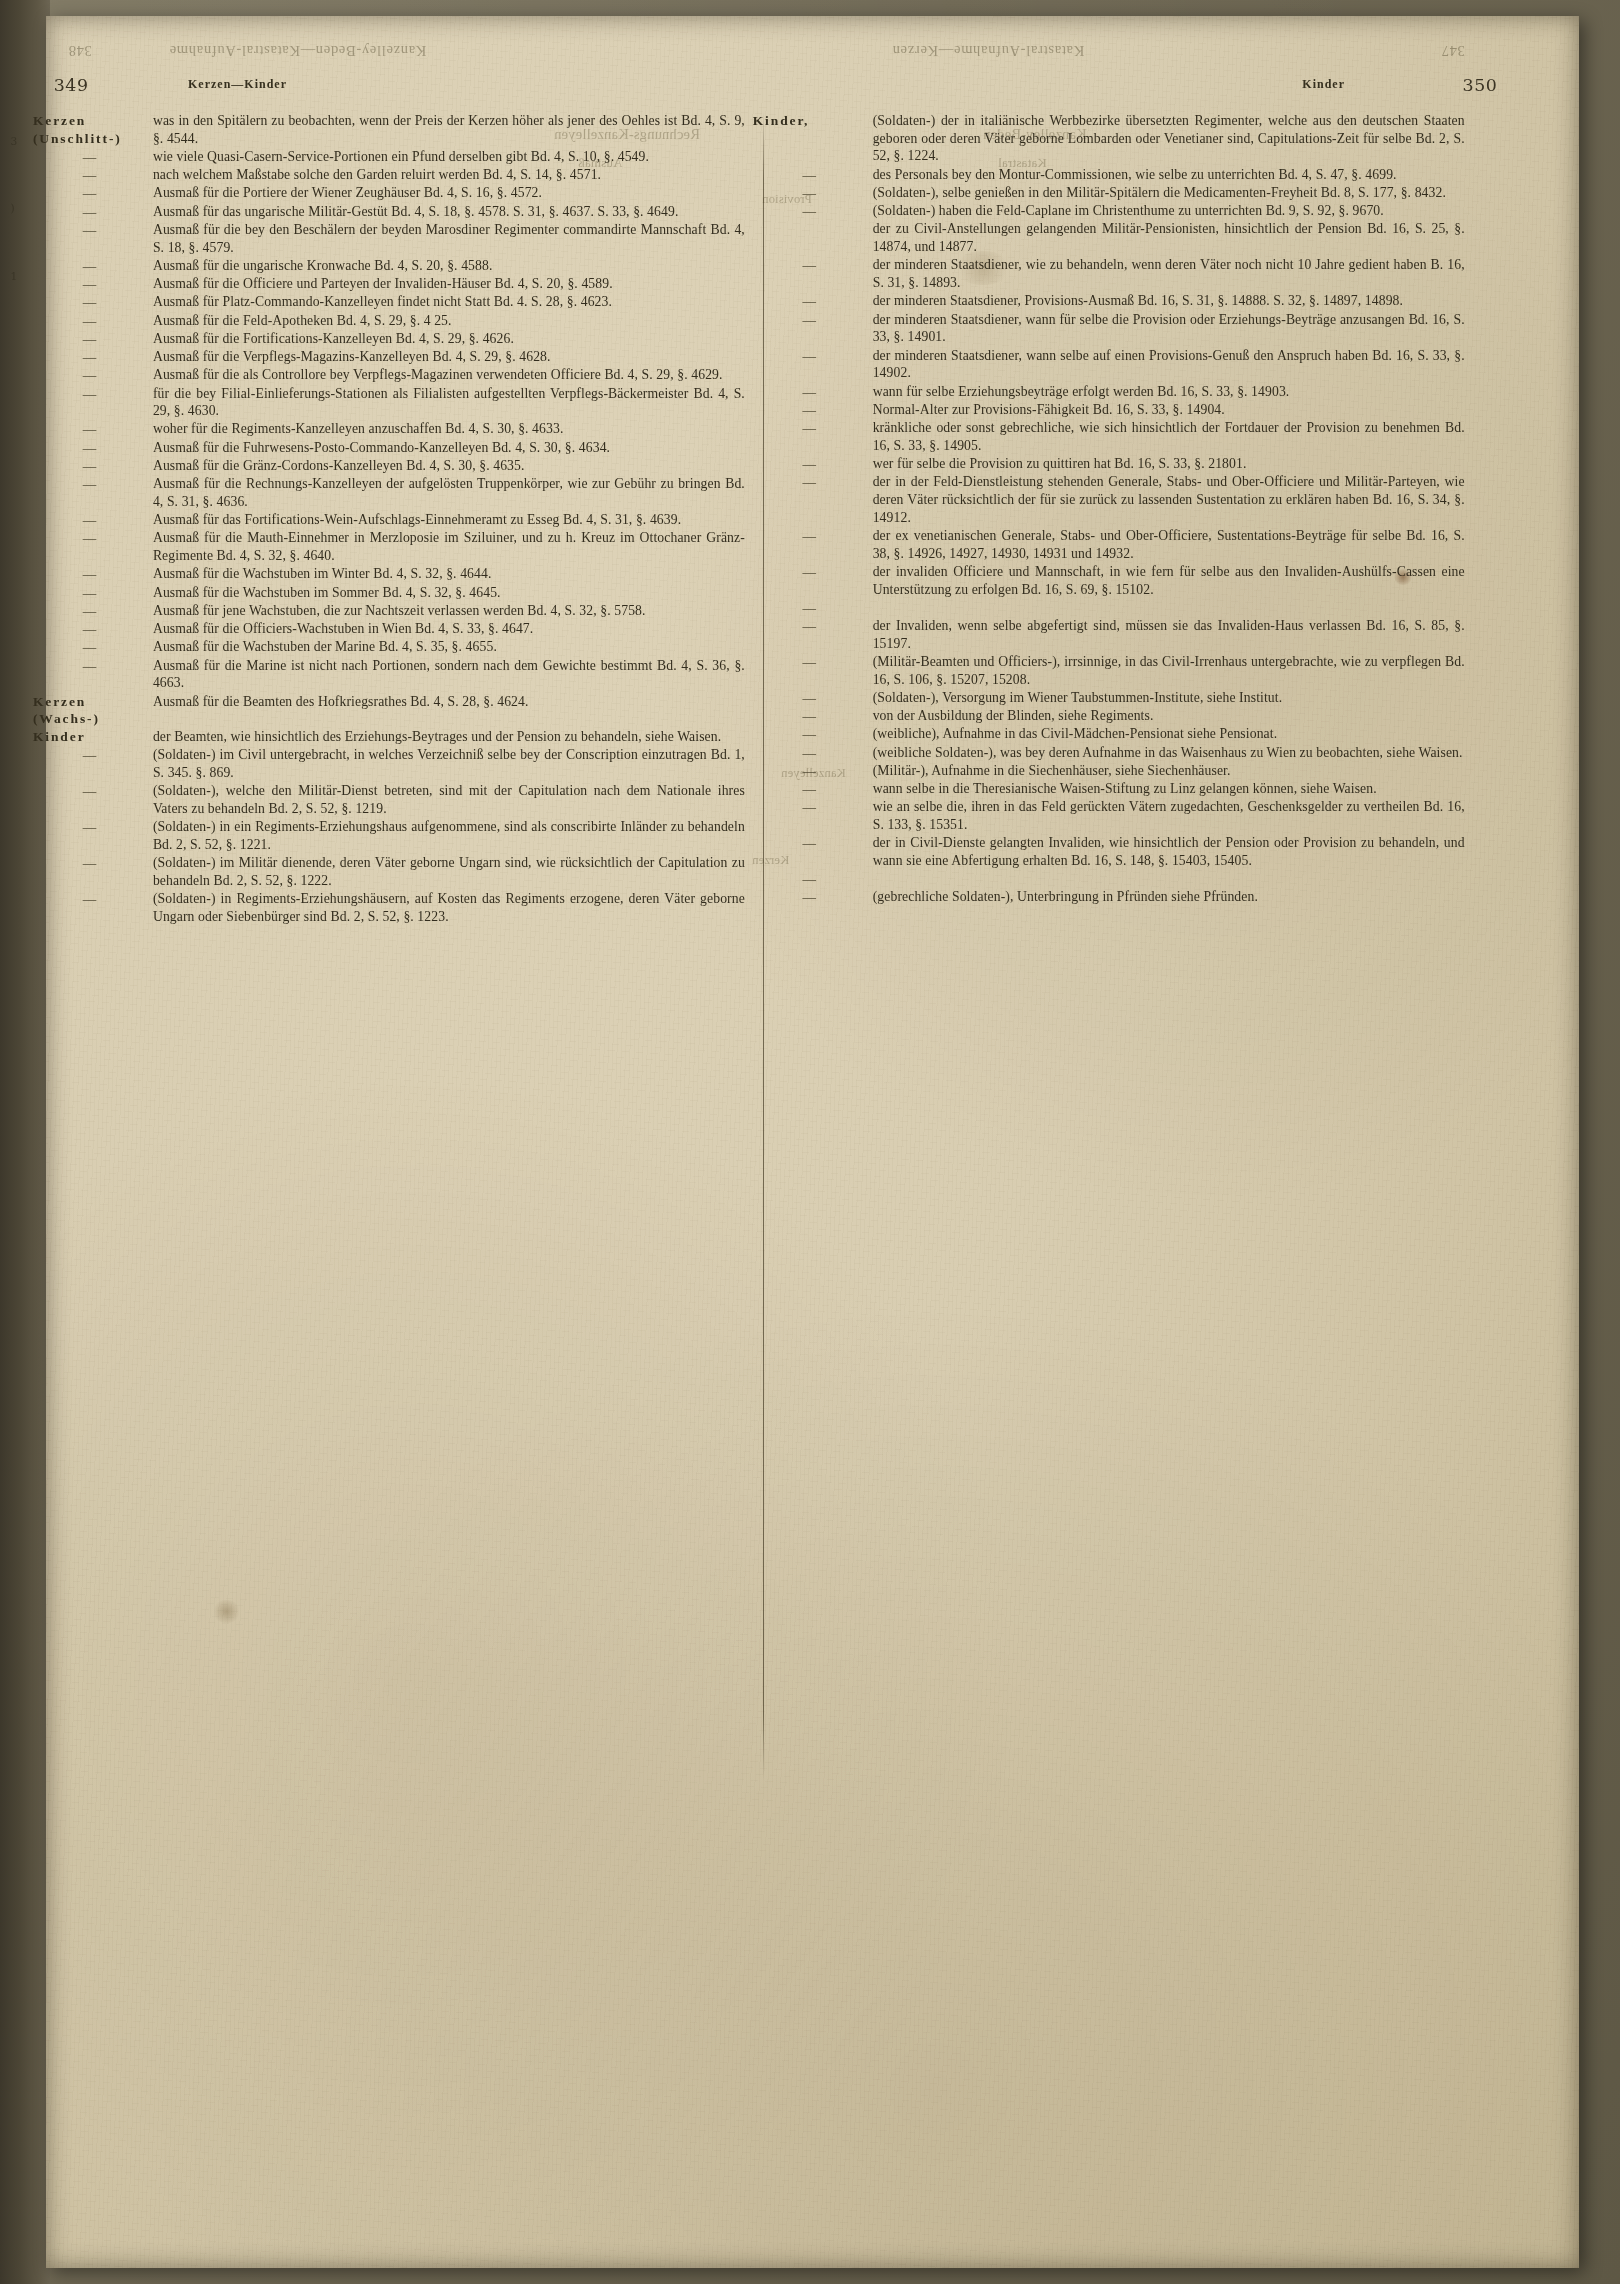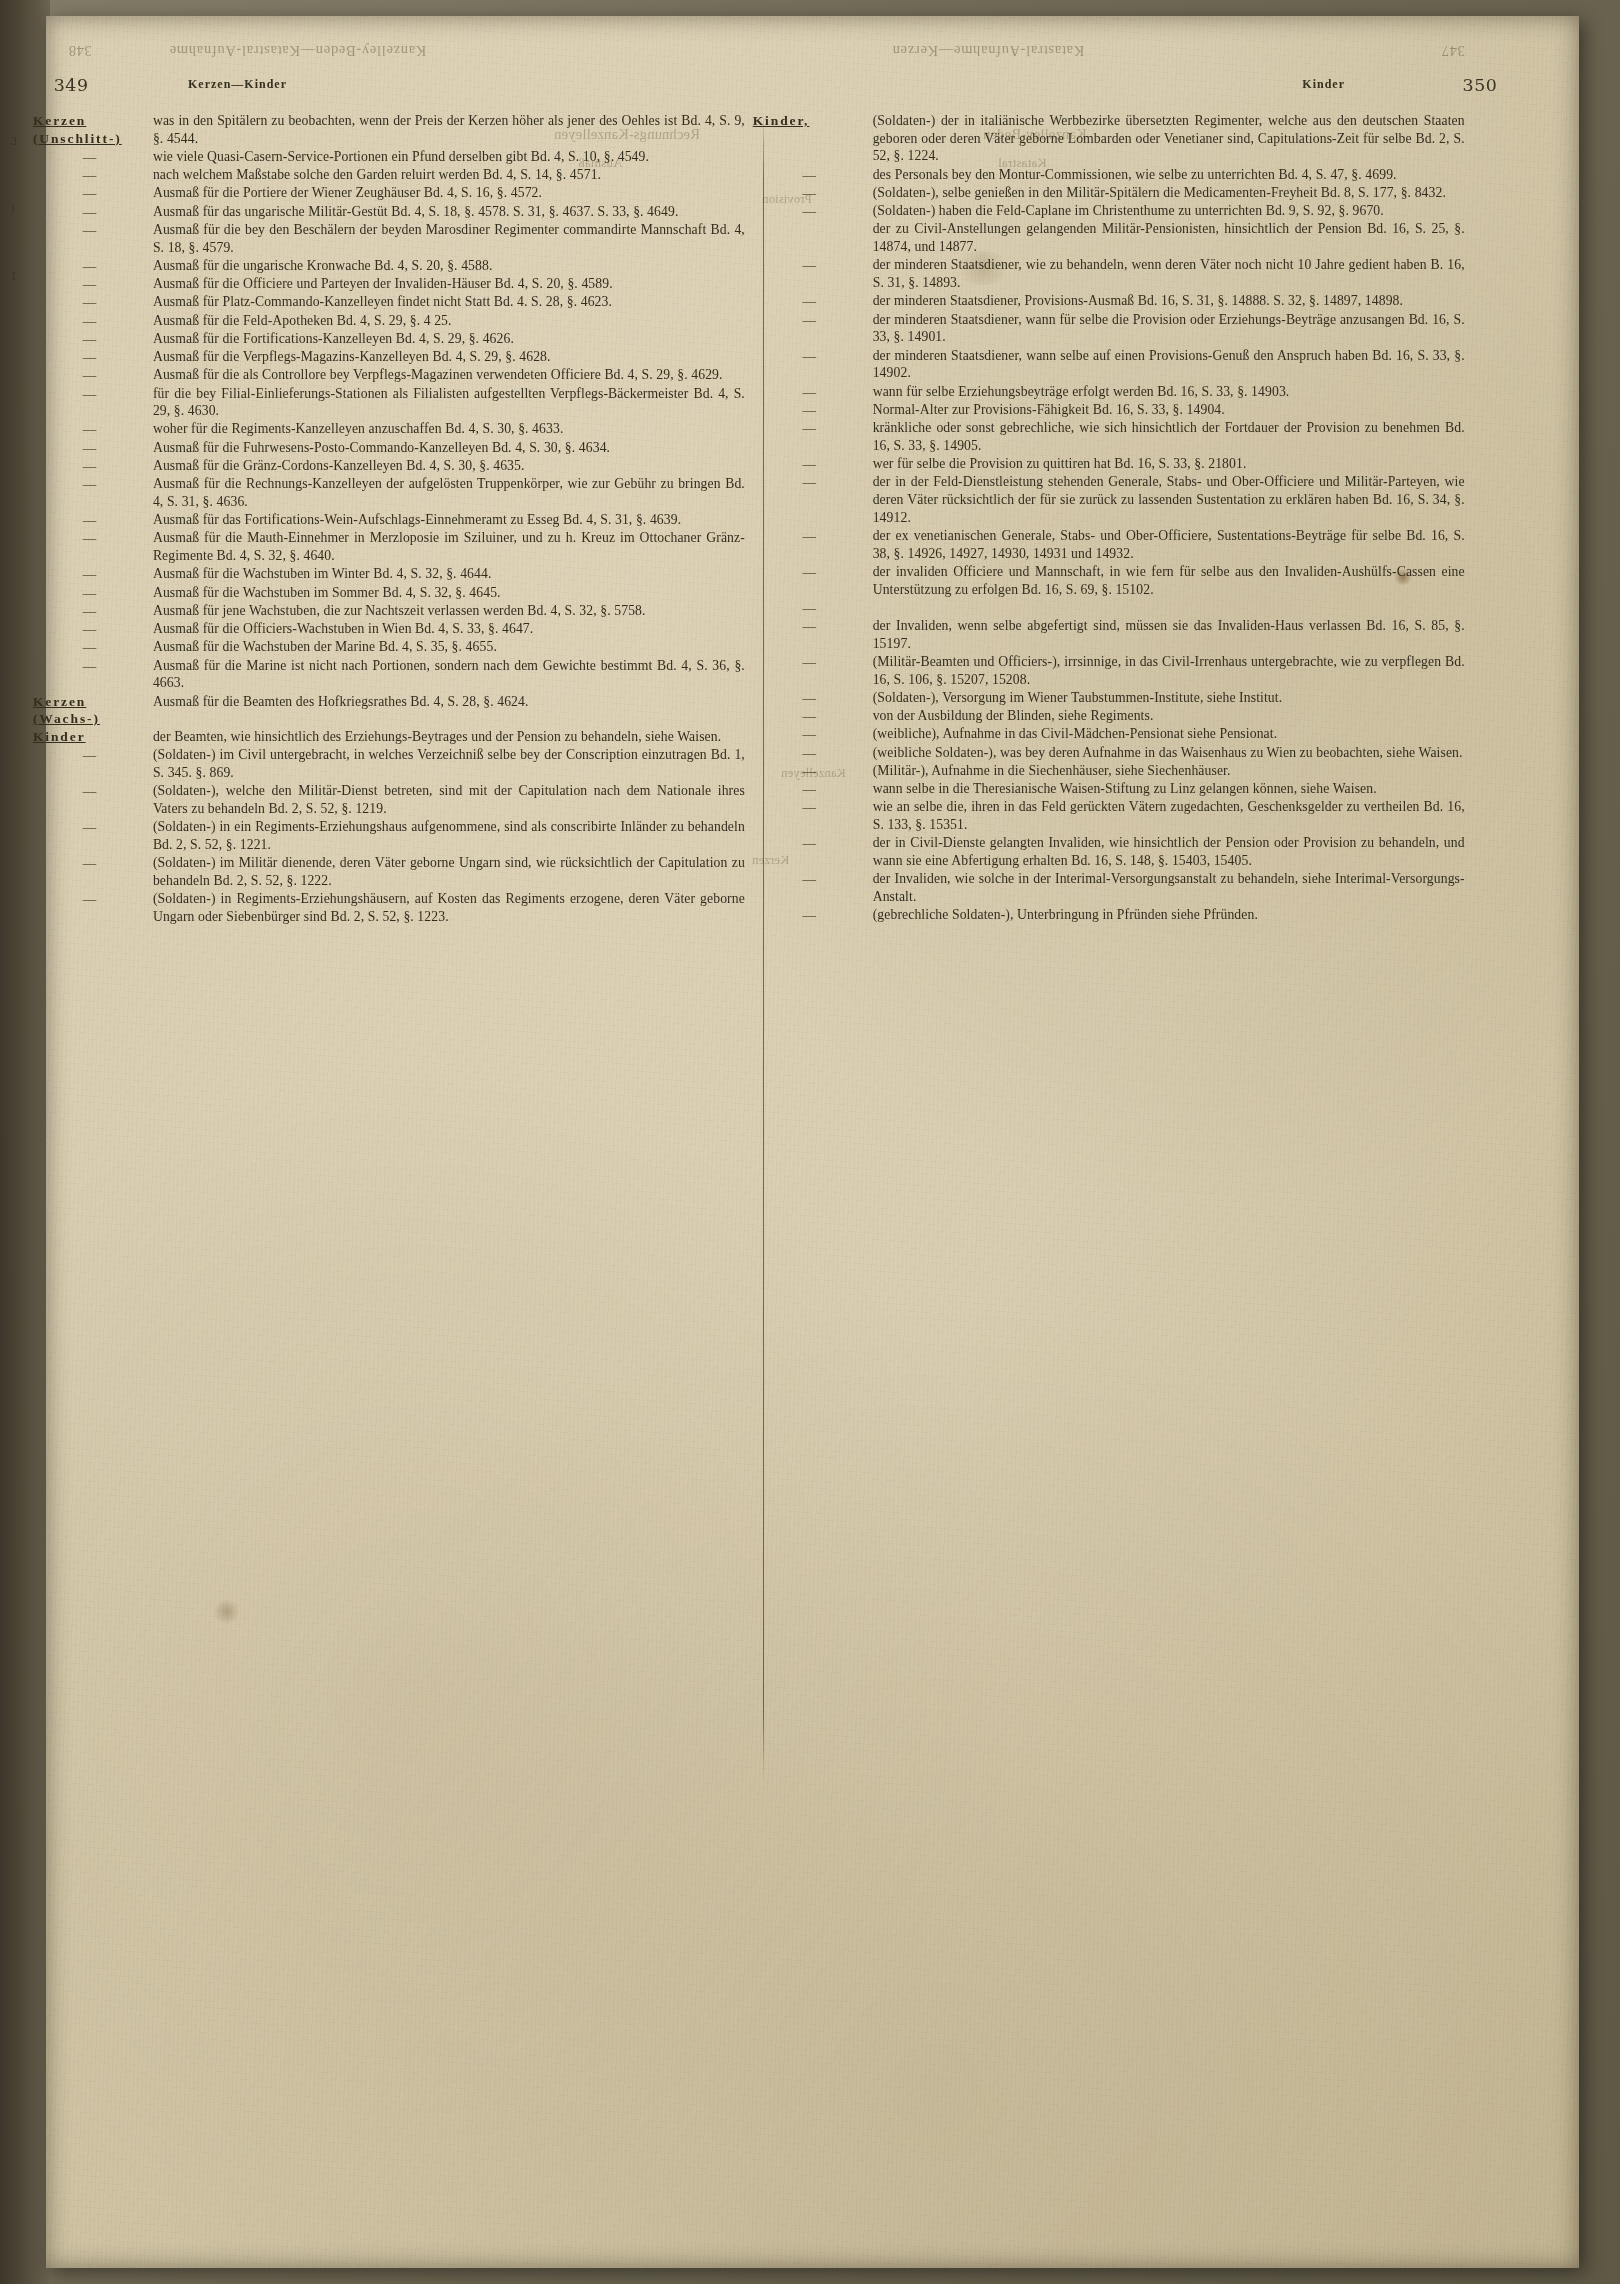--- a/index.html
+++ b/index.html
@@ -193,21 +193,20 @@
     line-height: 1.295;
     letter-spacing: 0.1px;
     color: #332d1e;
     text-align: justify;
     text-justify: inter-word;
     hyphens: manual;
   }
   .lemma-sp {
     letter-spacing: 1.9px;
     font-weight: 700;
-    text-decoration: underline;
   }
 
   
   .col-head-entry .lemma-cell {
     font-size: 13.5px;
   }
 
   
   .stain {
     position: absolute;
@@ -493,21 +492,20 @@
           <div class="entry">
             <div class="dash-cell">—</div>
             <div class="body-cell">wie an selbe die, ihren in das Feld gerückten Vätern zugedachten, Geschenksgelder zu vertheilen Bd. 16, S. 133, §. 15351.</div>
           </div>
           <div class="entry">
             <div class="dash-cell">—</div>
             <div class="body-cell">der in Civil-Dienste gelangten Invaliden, wie hinsichtlich der Pension oder Provision zu behandeln, und wann sie eine Abfertigung erhalten Bd. 16, S. 148, §. 15403, 15405.</div>
           </div>
           <div class="entry">
             <div class="dash-cell">—</div>
-            <div class="body-cell">der Invaliden, wie solche in der Interimal-Versorgungsanstalt zu behandeln, siehe Interimal-Versorgungs-Anstalt.</div>
           </div>
           <div class="entry">
             <div class="dash-cell">—</div>
             <div class="body-cell">(gebrechliche Soldaten-), Unterbringung in Pfründen siehe Pfründen.</div>
           </div>
         </div>
 
     </div>
   </div>
 

